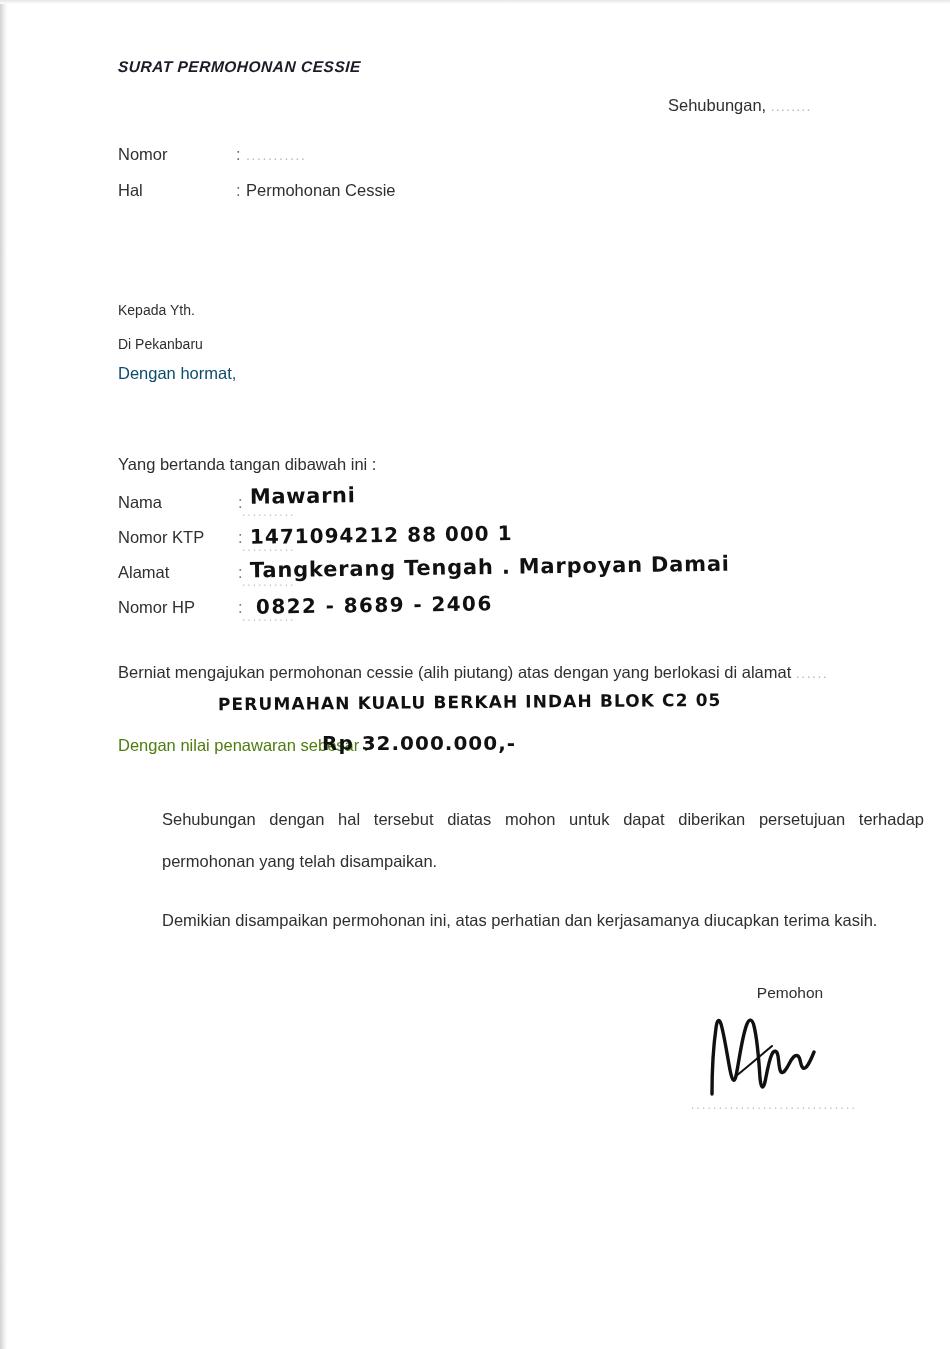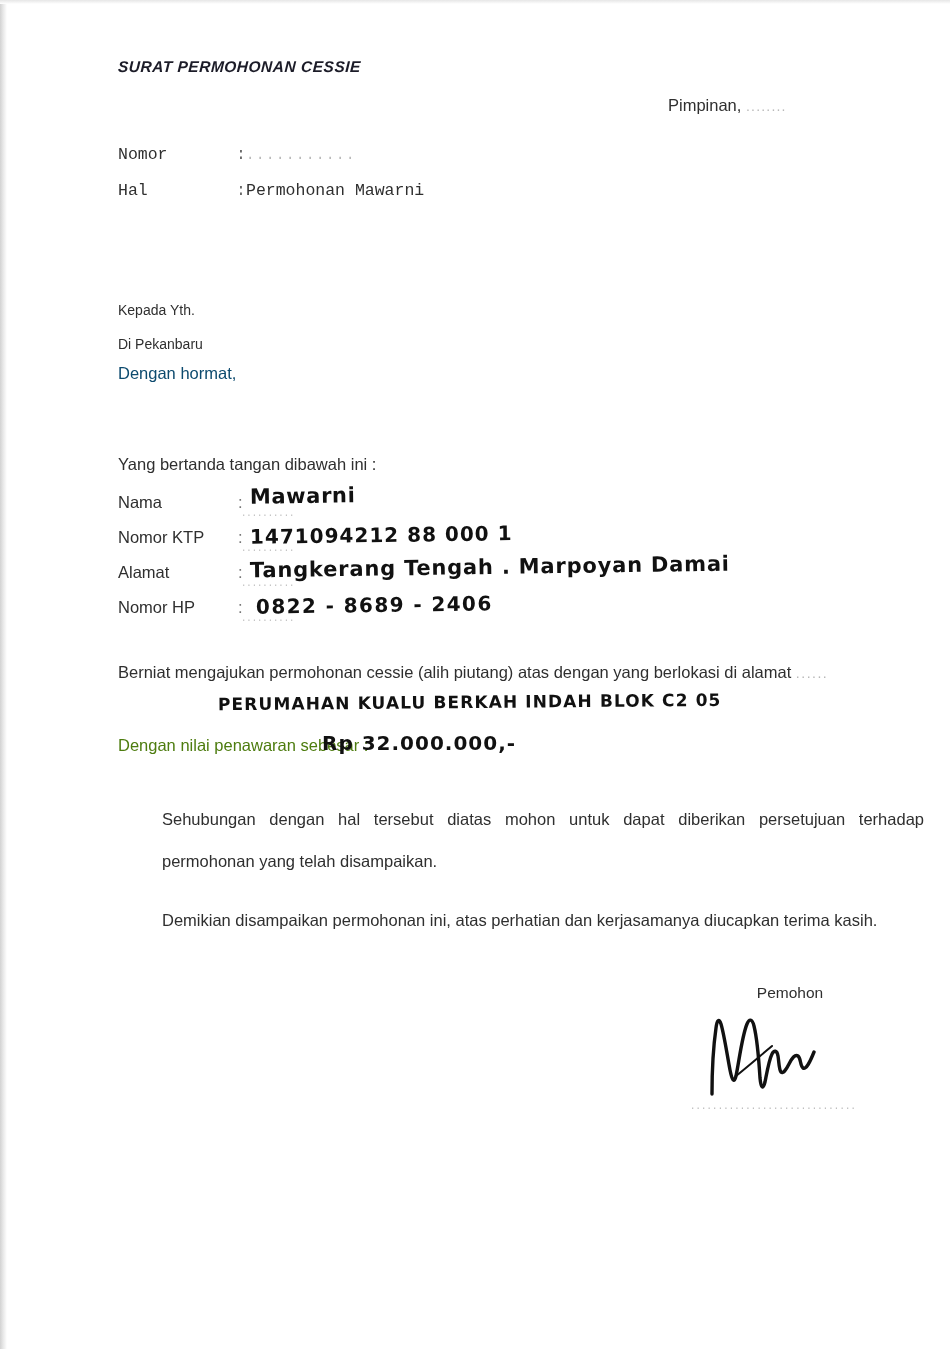--- a/index.html
+++ b/index.html
@@ -62,21 +62,20 @@
     position: absolute;
     left: 118px;
     top: 145px;
     width: 520px;
   }
   .meta-row {
     display: flex;
     align-items: baseline;
     height: 36px;
     font-size: 16.5px;
-    font-family: Liberation Mono, monospace;
   }
   .meta-label {
     width: 118px;
     flex: 0 0 118px;
     color: #2f2f2f;
   }
   .meta-colon {
     flex: 0 0 10px;
     color: #6a6a6a;
   }
@@ -269,34 +268,34 @@
 <body>
 
 <div class="page">
 
   <div class="scan-edge-left"></div>
   <div class="scan-edge-top"></div>
 
   <div class="doc-title">SURAT PERMOHONAN CESSIE</div>
 
   <div class="place-date">
-    <span>Pimpinan,</span>
+    <span>Sehubungan,</span>
     <span class="dots">........</span>
   </div>
 
   <div class="meta">
     <div class="meta-row">
       <span class="meta-label">Nomor</span>
       <span class="meta-colon">:</span>
       <span class="meta-value dots">...........</span>
     </div>
     <div class="meta-row">
       <span class="meta-label">Hal</span>
       <span class="meta-colon">:</span>
-      <span class="meta-value">Permohonan Mawarni</span>
+      <span class="meta-value">Permohonan Cessie</span>
     </div>
   </div>
 
   <div class="addressee">
     <div>Kepada Yth.</div>
     <div>Di Pekanbaru</div>
   </div>
 
   <div class="salutation">Dengan hormat,</div>
 

